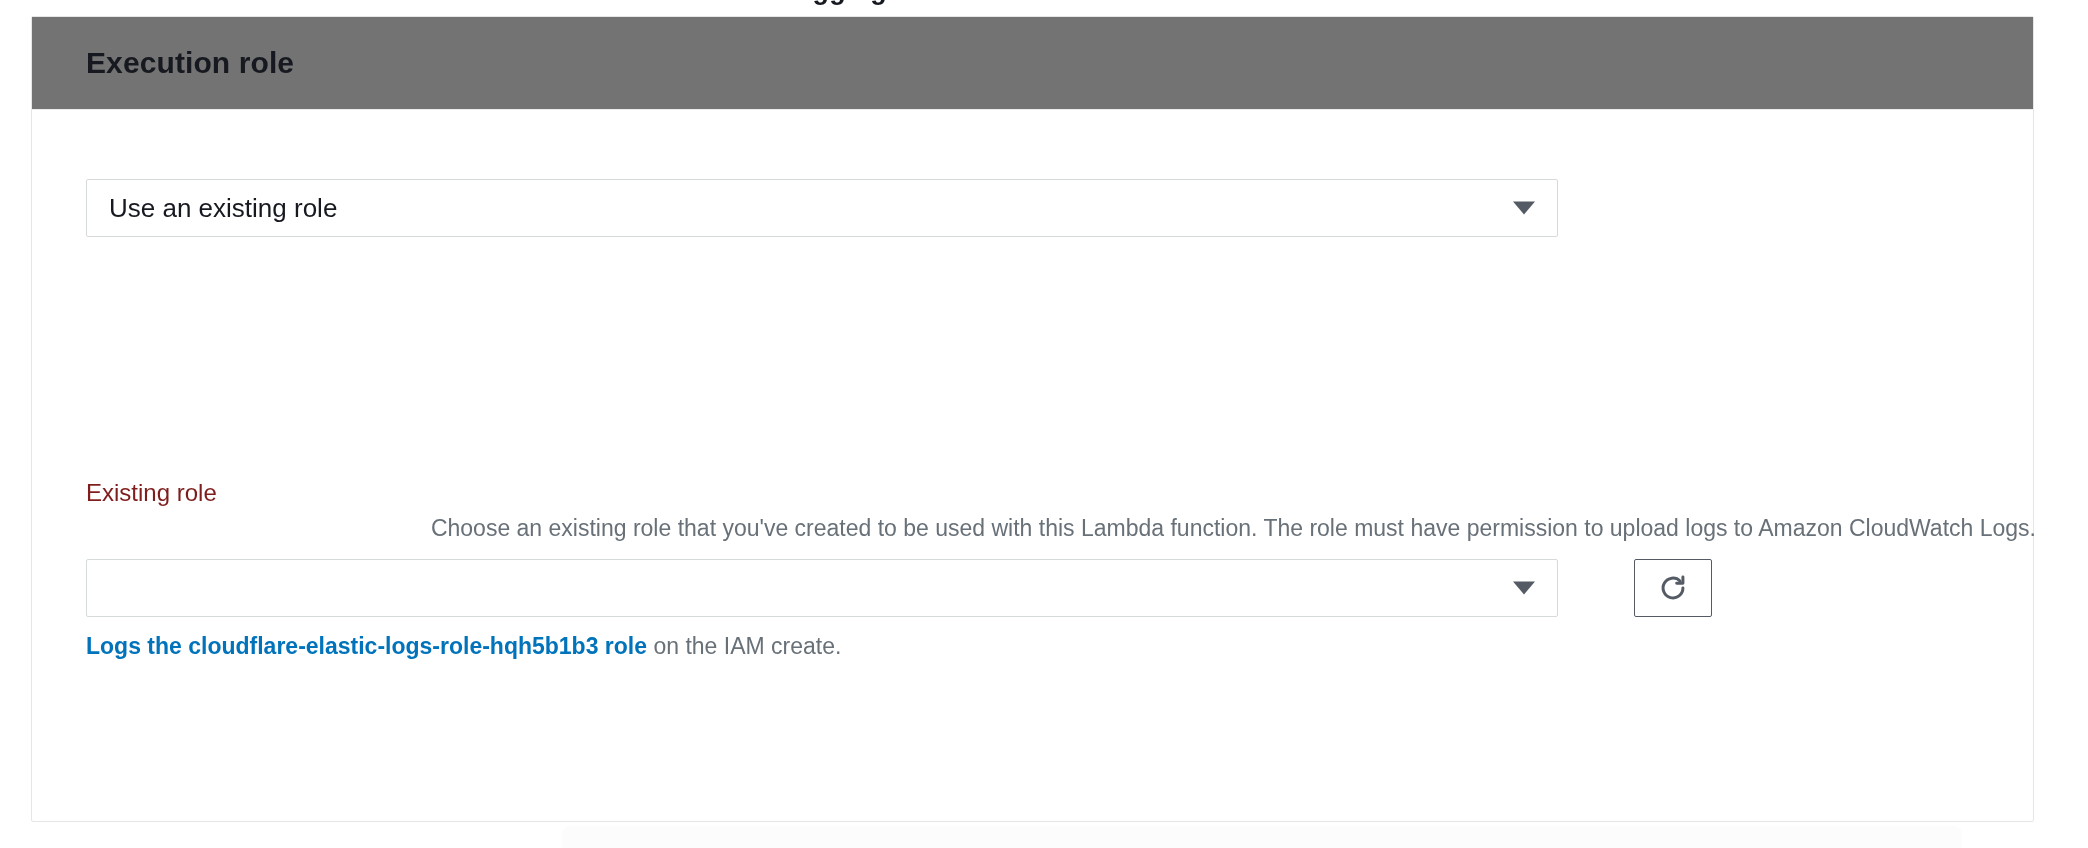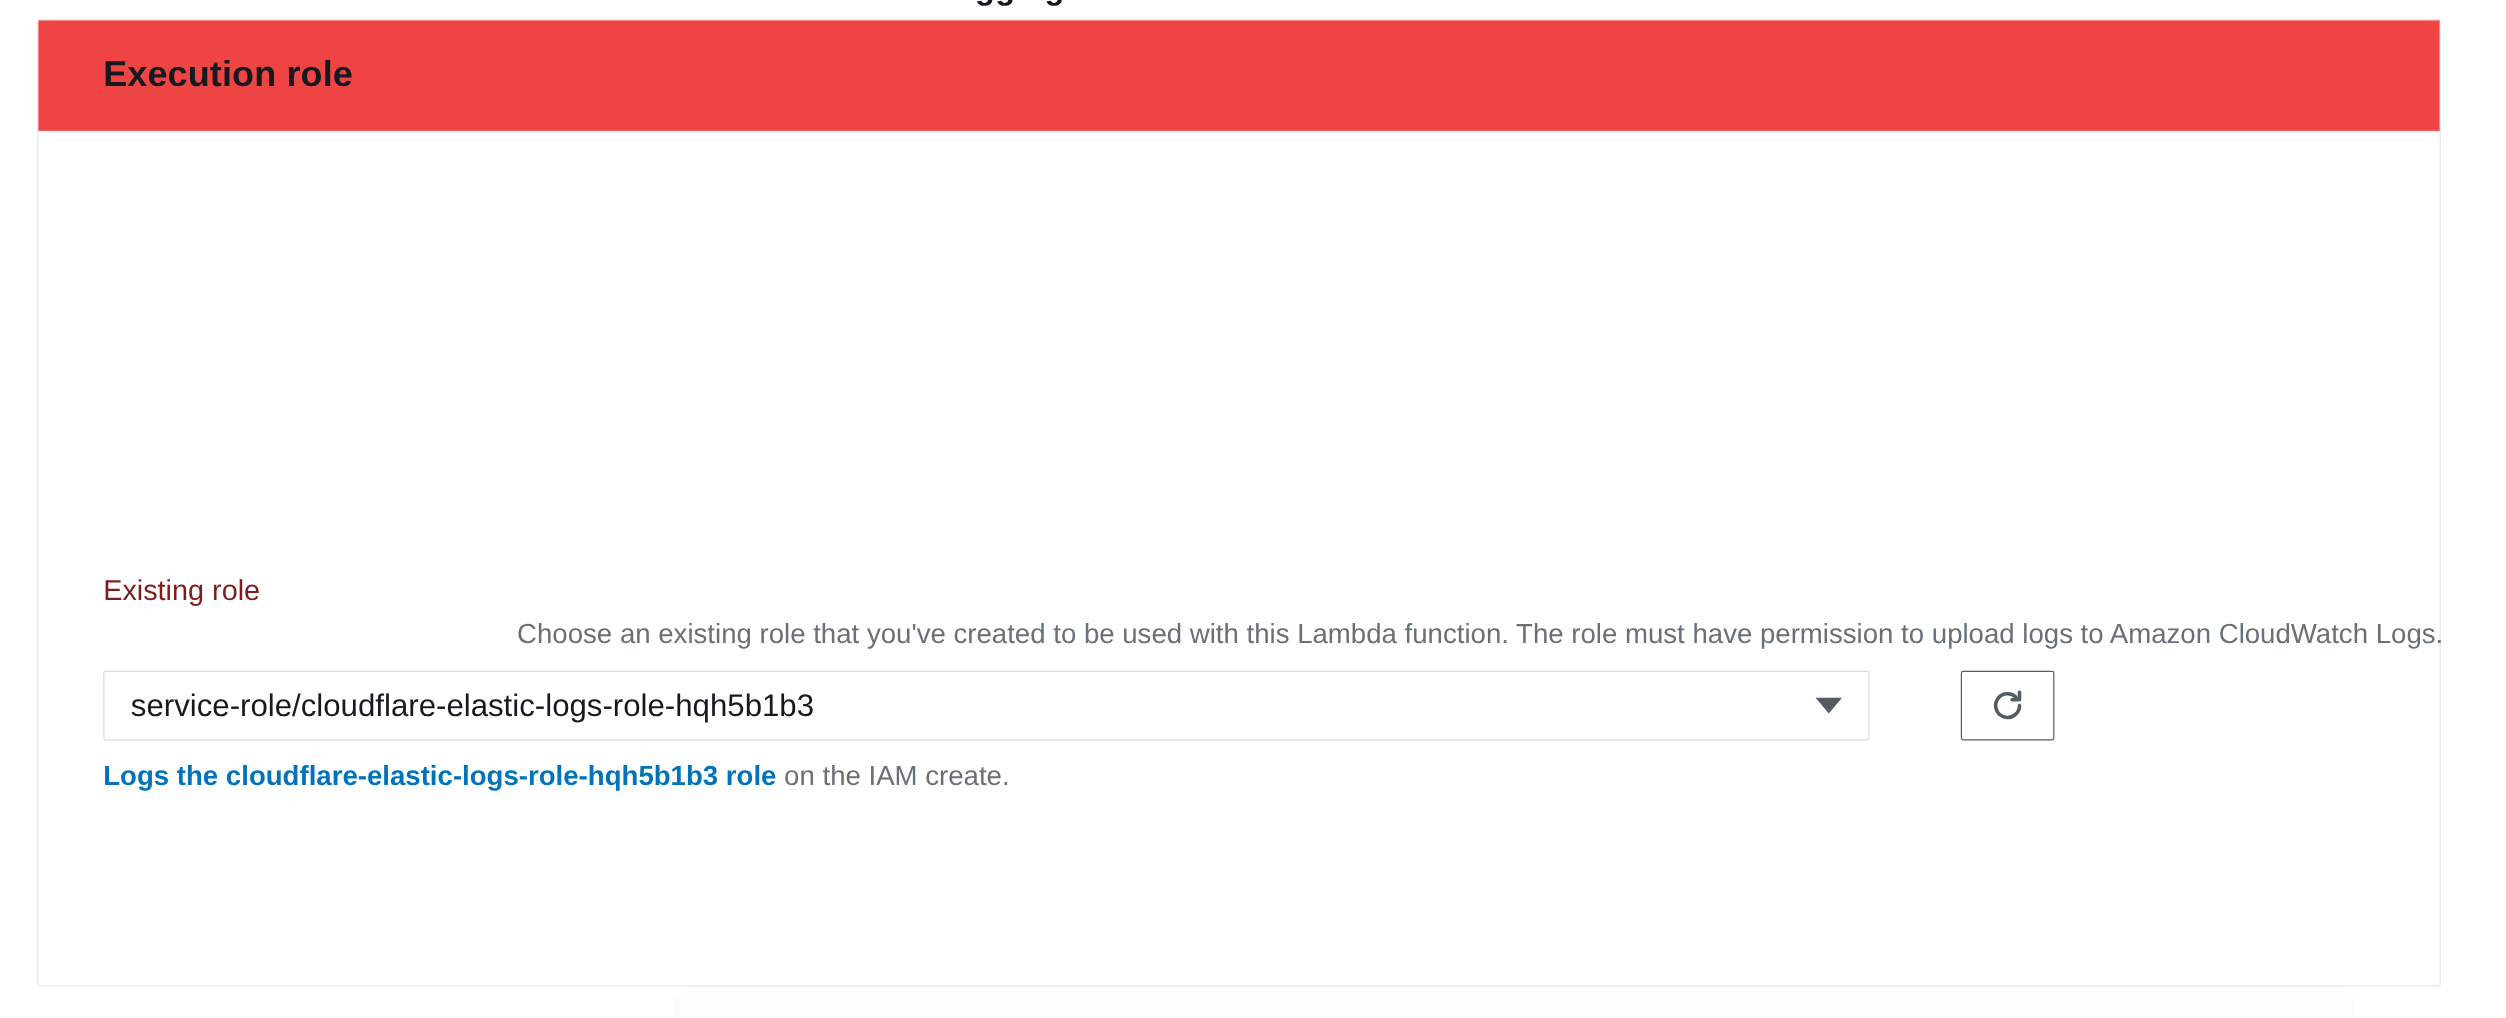--- a/index.html
+++ b/index.html
@@ -38,21 +38,21 @@
     top: 16px;
     width: 2003px;
     height: 806px;
     background: #ffffff;
     border: 1px solid #e4e6e8;
     border-radius: 2px;
   }
 
   .card-header {
     height: 93px;
-    background: #ef4444;
+    background: #737373;
     border-bottom: 1px solid #eaeded;
     display: flex;
     align-items: center;
     padding: 0 54px;
   }
   .card-header h2 {
     margin: 0;
     font-size: 30px;
     font-weight: 700;
     color: #16191f;
@@ -153,31 +153,34 @@
 
 <div class="card">
 
   <div class="card-header">
     <h2>Execution role</h2>
   </div>
 
   <div class="card-body">
 
     <div class="field-block" style="left:54px; top:148px; width:1472px;">
+      <div class="select" style="margin-top:14px; width:1472px;">
+        <span class="select-value">Use an existing role</span>
+        <span class="caret"></span>
+      </div>
     </div>
 
     <div class="field-block" style="left:54px; top:460px; width:1960px;">
 
       <div class="field-label">Existing role</div>
 
       <p class="help-text" style="max-width:1950px;text-align:right;">Choose an existing role that you've created to be used with this Lambda function. The role must have permission to upload logs to Amazon CloudWatch Logs.</p>
 
       <div class="row" style="margin-top:14px; height:58px;">
         <div class="select" style="width:1472px;">
-          <span class="select-value">service-role/cloudflare-elastic-logs-role-hqh5b1b3</span>
           <span class="caret"></span>
         </div>
         <button class="icon-btn" style="left:1548px; top:0;">
           <svg width="34" height="34" viewBox="0 0 24 24" fill="none">
             <path d="M19 12a7 7 0 1 1-2.05-4.95" stroke="#545b64" stroke-width="2.1" stroke-linecap="round" fill="none"></path>
             <path d="M19 4.2V8.6H14.6" stroke="#545b64" stroke-width="2.1" stroke-linecap="round" stroke-linejoin="round" fill="none"></path>
           </svg>
         </button>
       </div>
 

